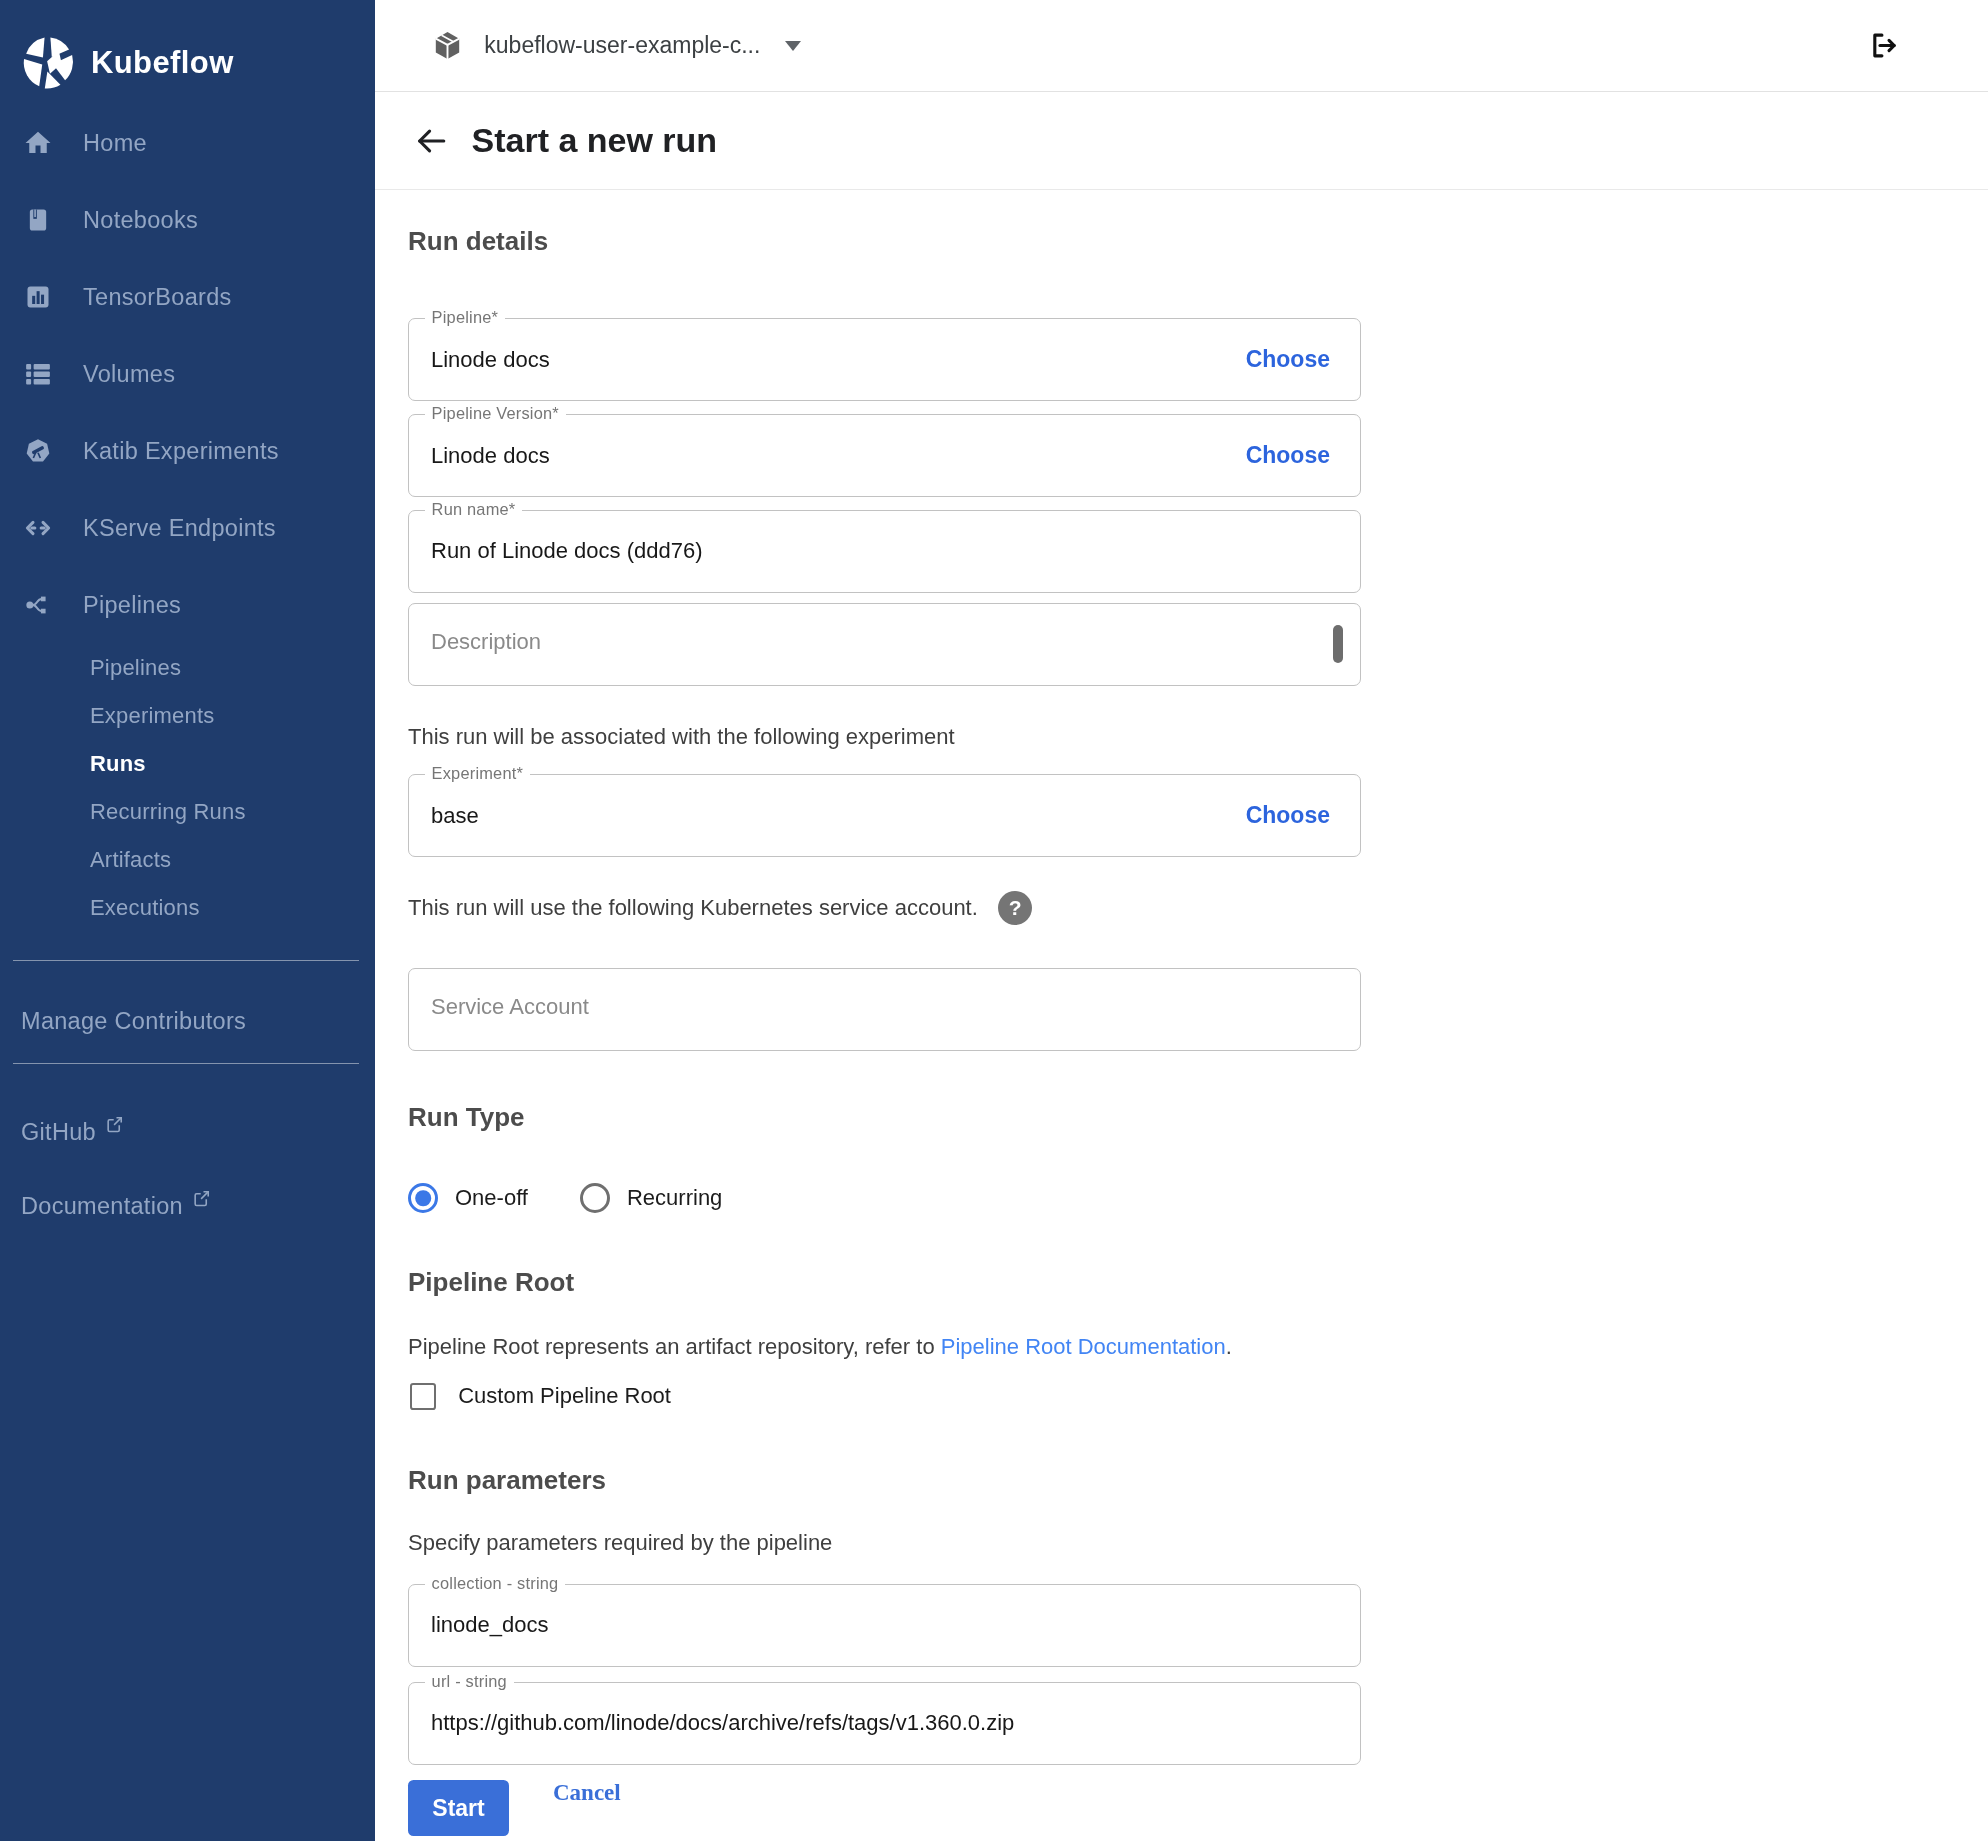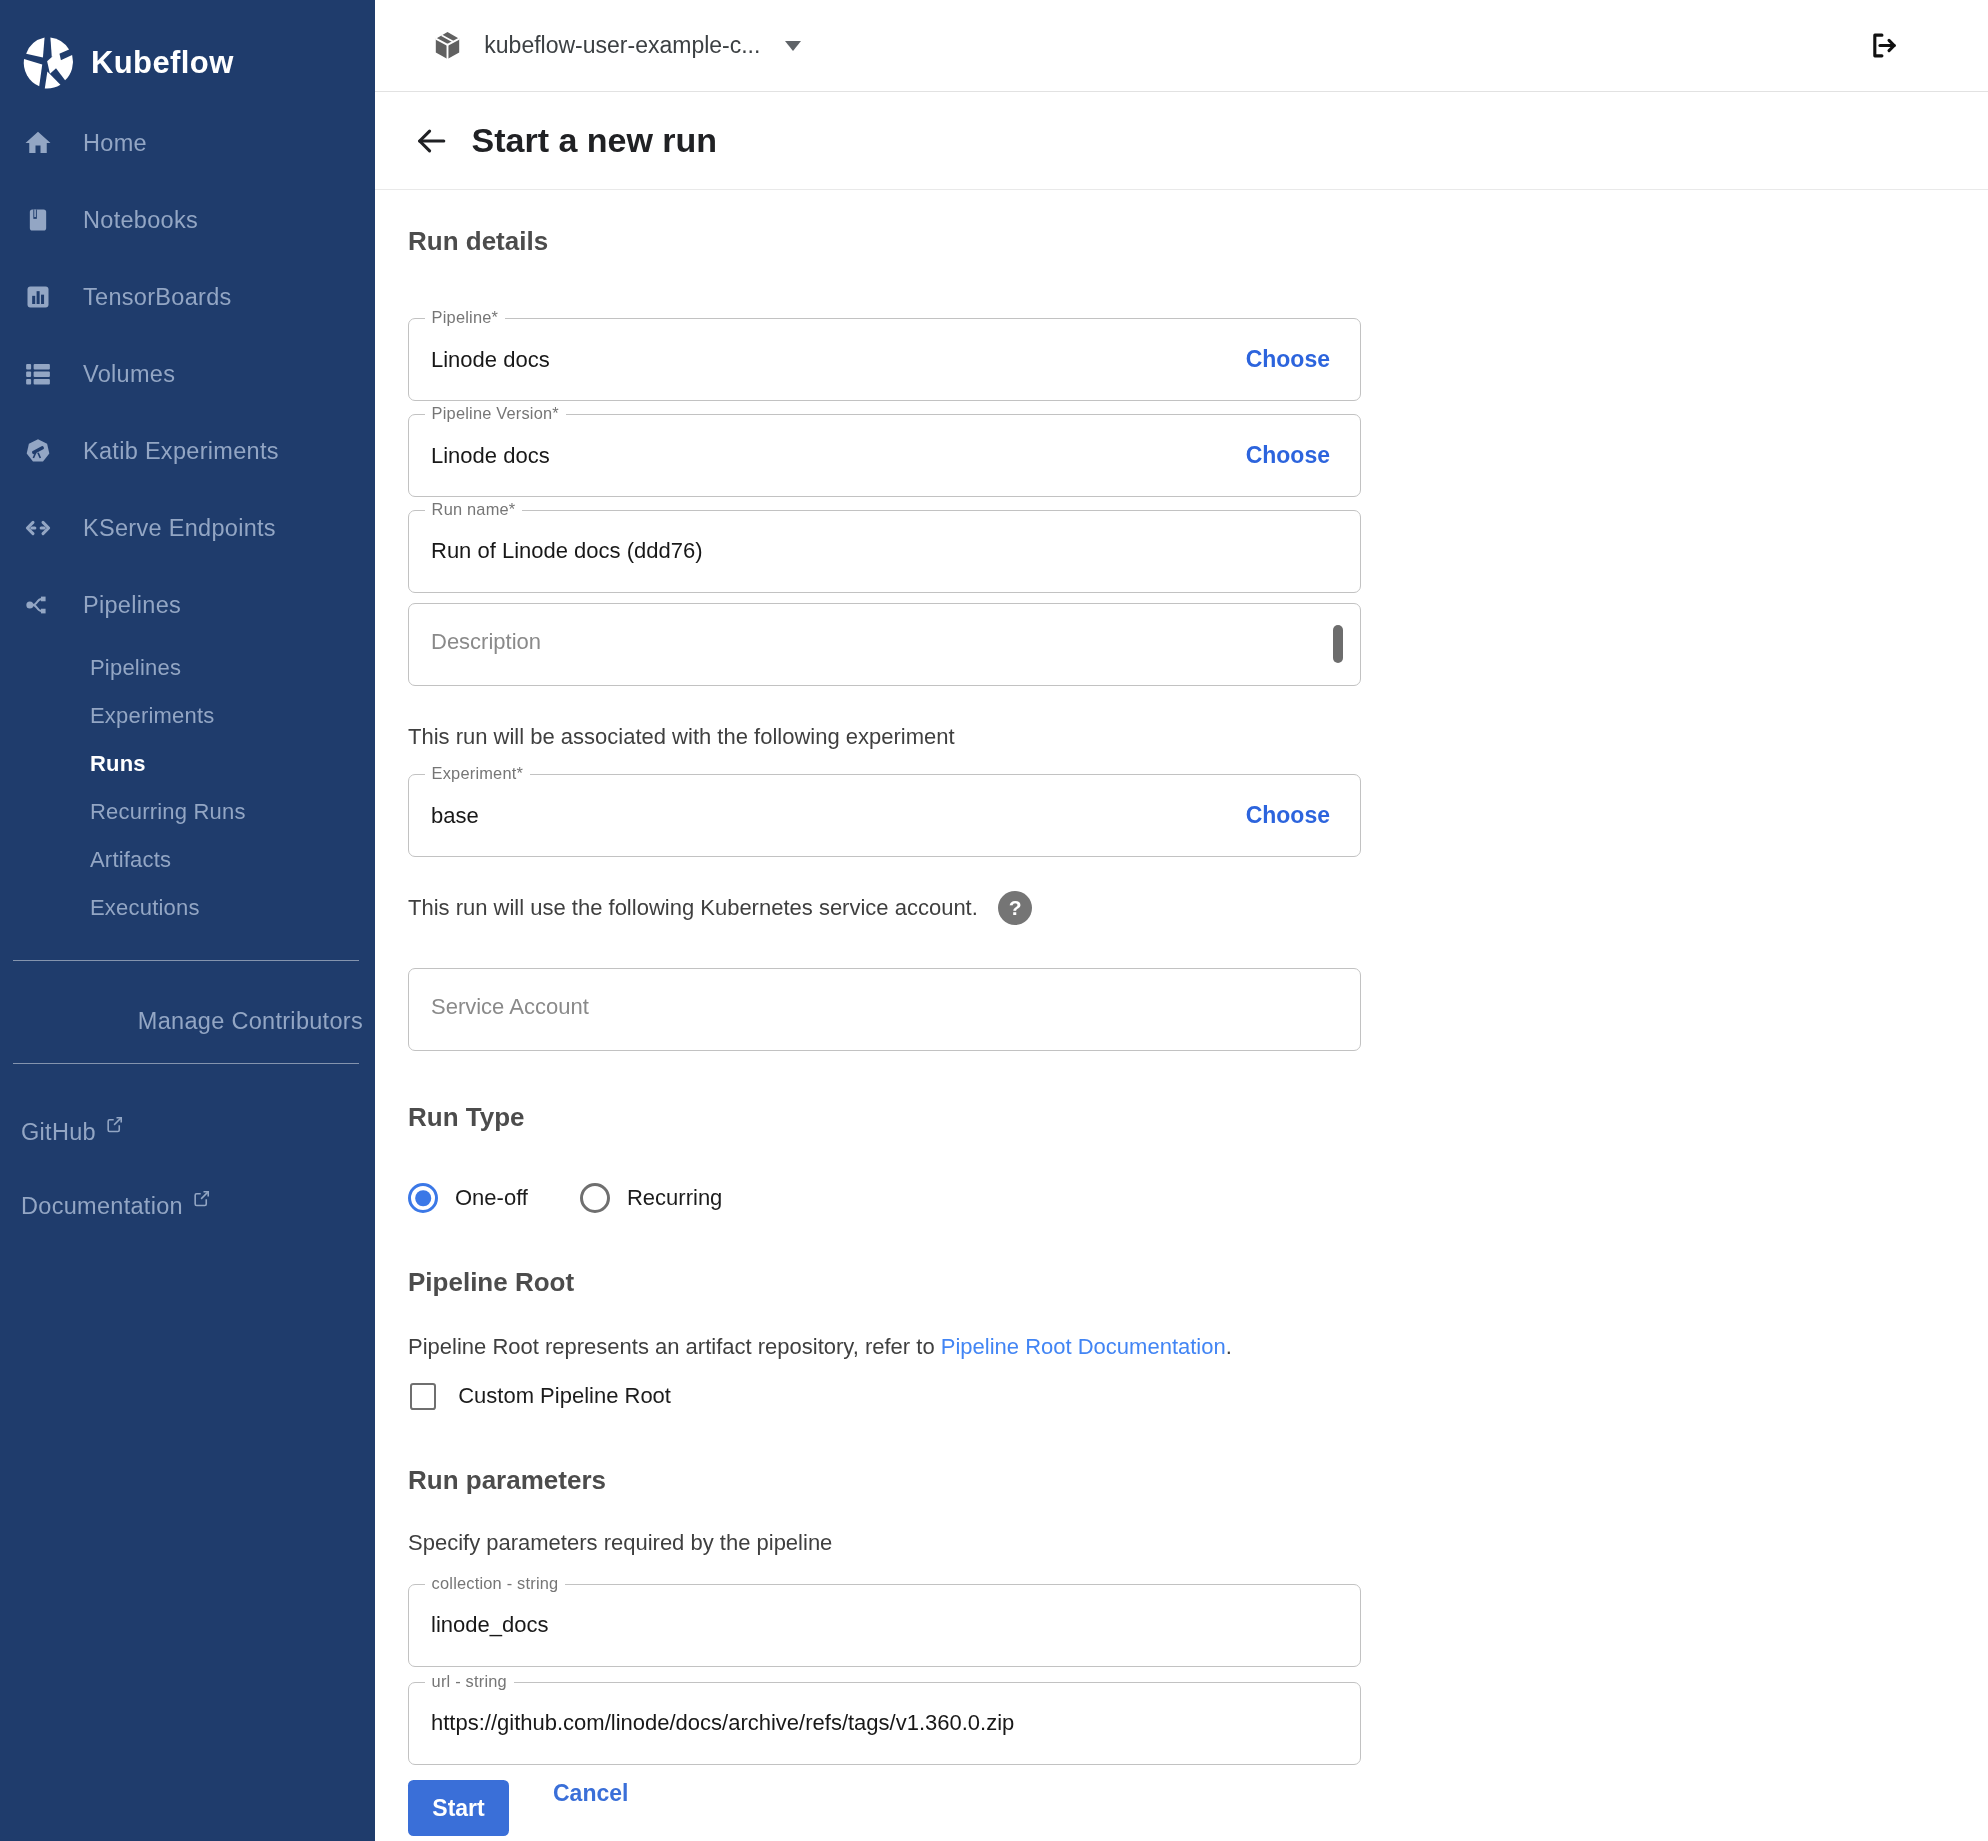--- a/index.html
+++ b/index.html
@@ -4,21 +4,21 @@
 <style>
   * { box-sizing: border-box; margin: 0; padding: 0; }
   html, body { background: #fff; }
   body { font-family: "Liberation Sans", sans-serif; }
   .app { width: 1988px; height: 1841px; display: flex; overflow: hidden; background: #fff; }
 
   
   .sidebar {
     width: 375px; min-width: 375px; height: 100%;
     background: #1f3c6c; color: #93a6c4;
-    display: flex; flex-direction: column; text-align: right;
+    display: flex; flex-direction: column;
   }
   .logo-row { display: flex; align-items: center; padding: 23.5px 0 0 21px; height: 103px; }
   .logo-mark { width: 56px; height: 56px; }
   .brand { color: #fff; font-size: 31px; font-weight: bold; margin-left: 14px; letter-spacing: 0.4px; }
 
   .nav-item { display: flex; align-items: center; height: 77px; padding-left: 21px; cursor: pointer; }
   .nav-icon { width: 34px; height: 34px; display: flex; align-items: center; justify-content: center; }
   .nav-label { margin-left: 28px; font-size: 23.5px; letter-spacing: 0.3px; }
 
   .sub-item { display: flex; align-items: center; height: 48px; padding-left: 90px; font-size: 22px; letter-spacing: 0.2px; cursor: pointer; }
@@ -88,21 +88,21 @@
   .checkbox-row { margin-top: 20.3px; display: flex; align-items: center; height: 30px; cursor: pointer; }
   .checkbox-box { width: 26.6px; height: 26.6px; border: 2.3px solid #6f6f6f; border-radius: 3.1px; margin-left: 1.6px; }
   .checkbox-label { margin-left: 22px; font-size: 22px; color: #1c1c1c; }
 
   .subtitle { margin-top: 34px; font-size: 22px; color: #3f3f3f; line-height: 26.6px; }
   .f-param1 { margin-top: 26.6px; }
   .f-param2 { margin-top: 15px; }
 
   .actions { margin-top: 15.6px; display: flex; align-items: flex-start; }
   .start-btn { width: 101px; height: 56px; border: none; border-radius: 5.5px; background: #3a6fd8; color: #fff; font-family: "Liberation Sans", sans-serif; font-size: 23px; font-weight: bold; cursor: pointer; }
-  .cancel-btn { margin-left: 44px; background: none; border: none; font-family: Liberation Sans, sans-serif; font-size: 23px; font-weight: bold; color: #3a6fd8; cursor: pointer; }
+  .cancel-btn { margin-left: 44px; background: none; border: none; font-family: Liberation Serif, serif; font-size: 23px; font-weight: bold; color: #3a6fd8; cursor: pointer; }
 
   svg { display: block; }
 </style>
 </head>
 <body>
 
 <div class="app">
 
   <div class="sidebar">
     <div class="logo-row">

